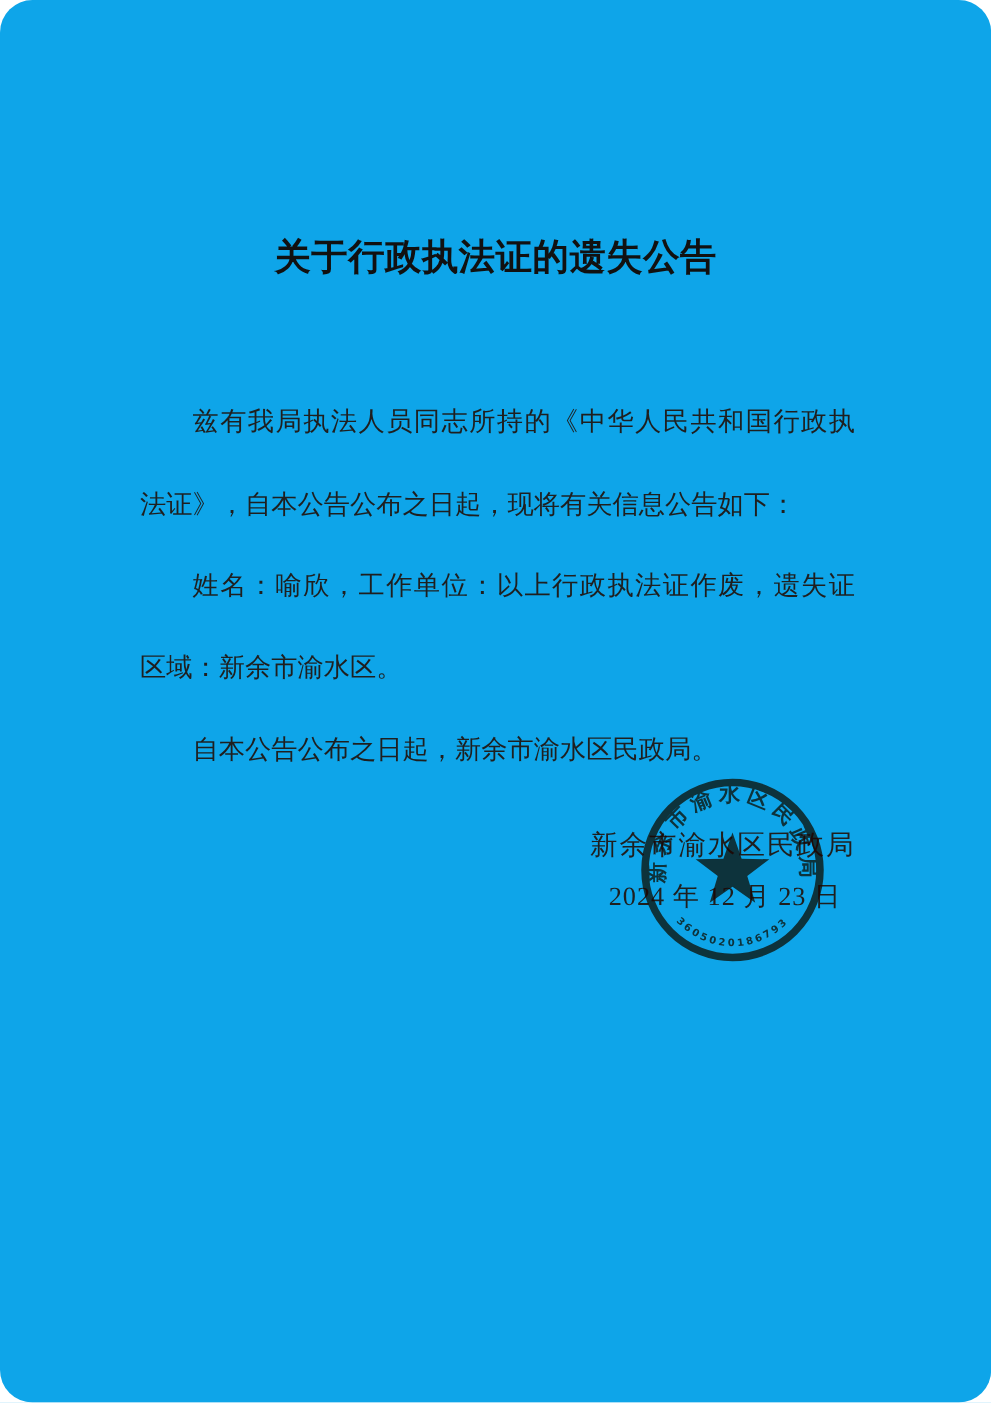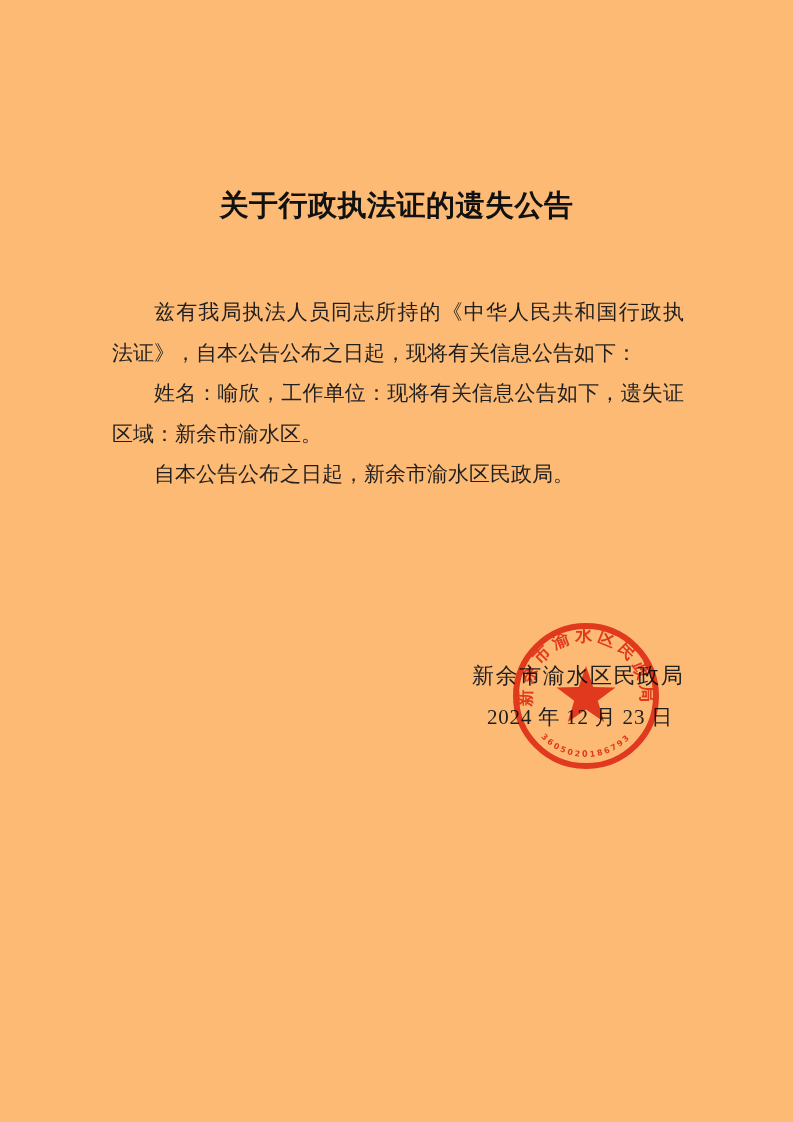--- a/index.html
+++ b/index.html
@@ -1,23 +1,24 @@
 <!DOCTYPE html>
 <html><head>
 <meta charset="utf-8">
 <style>
   html, body { margin: 0; padding: 0; background: #ffffff; }
   .page {
     position: relative;
     width: 793px;
     height: 1122px;
-    background: #fdba74;
+    background: #0ea5e9;
     font-family: "Liberation Serif", "DejaVu Serif", serif;
     color: #1a1a1a;
     overflow: hidden;
+    border-radius: 26px;
   }
   .doc-title {
     position: absolute;
     top: 186px;
     left: 0;
     width: 100%;
     text-align: center;
     font-size: 29px;
     font-weight: bold;
     color: #111111;
@@ -25,21 +26,21 @@
   }
   .doc-body {
     position: absolute;
     top: 292px;
     left: 112px;
     width: 572px;
     font-size: 21px;
     line-height: 40.5px;
     color: #1f1f1f;
   }
-  .ln { min-height: 40.5px; text-align: left; }
+  .ln { min-height: 40.5px; text-align: left; margin-top: 25px; }
   .ln.indent { text-indent: 2em; }
   .ln.full { text-align: justify; text-align-last: justify; }
   .signer {
     position: absolute;
     top: 661px;
     left: 472px;
     font-size: 22px;
     letter-spacing: 1.6px;
     color: #1f1f1f;
     white-space: nowrap;
@@ -82,21 +83,21 @@
 </head>
 <body>
 
 <div class="page">
 
   <div class="doc-title">关于行政执法证的遗失公告</div>
 
   <div class="doc-body">
     <div class="ln indent full">兹有我局执法人员同志所持的《中华人民共和国行政执</div>
     <div class="ln">法证》，自本公告公布之日起，现将有关信息公告如下：</div>
-    <div class="ln indent full">姓名：喻欣，工作单位：现将有关信息公告如下，遗失证</div>
+    <div class="ln indent full">姓名：喻欣，工作单位：以上行政执法证作废，遗失证</div>
     <div class="ln">区域：新余市渝水区。</div>
     <div class="ln indent">自本公告公布之日起，新余市渝水区民政局。</div>
   </div>
 
   <div class="signer">新余市渝水区民政局</div>
 
   <div class="issue-date">2024 年 12 月 23 日</div>
 
   <div class="seal">
     <svg viewBox="0 0 156 156" xmlns="http://www.w3.org/2000/svg">

